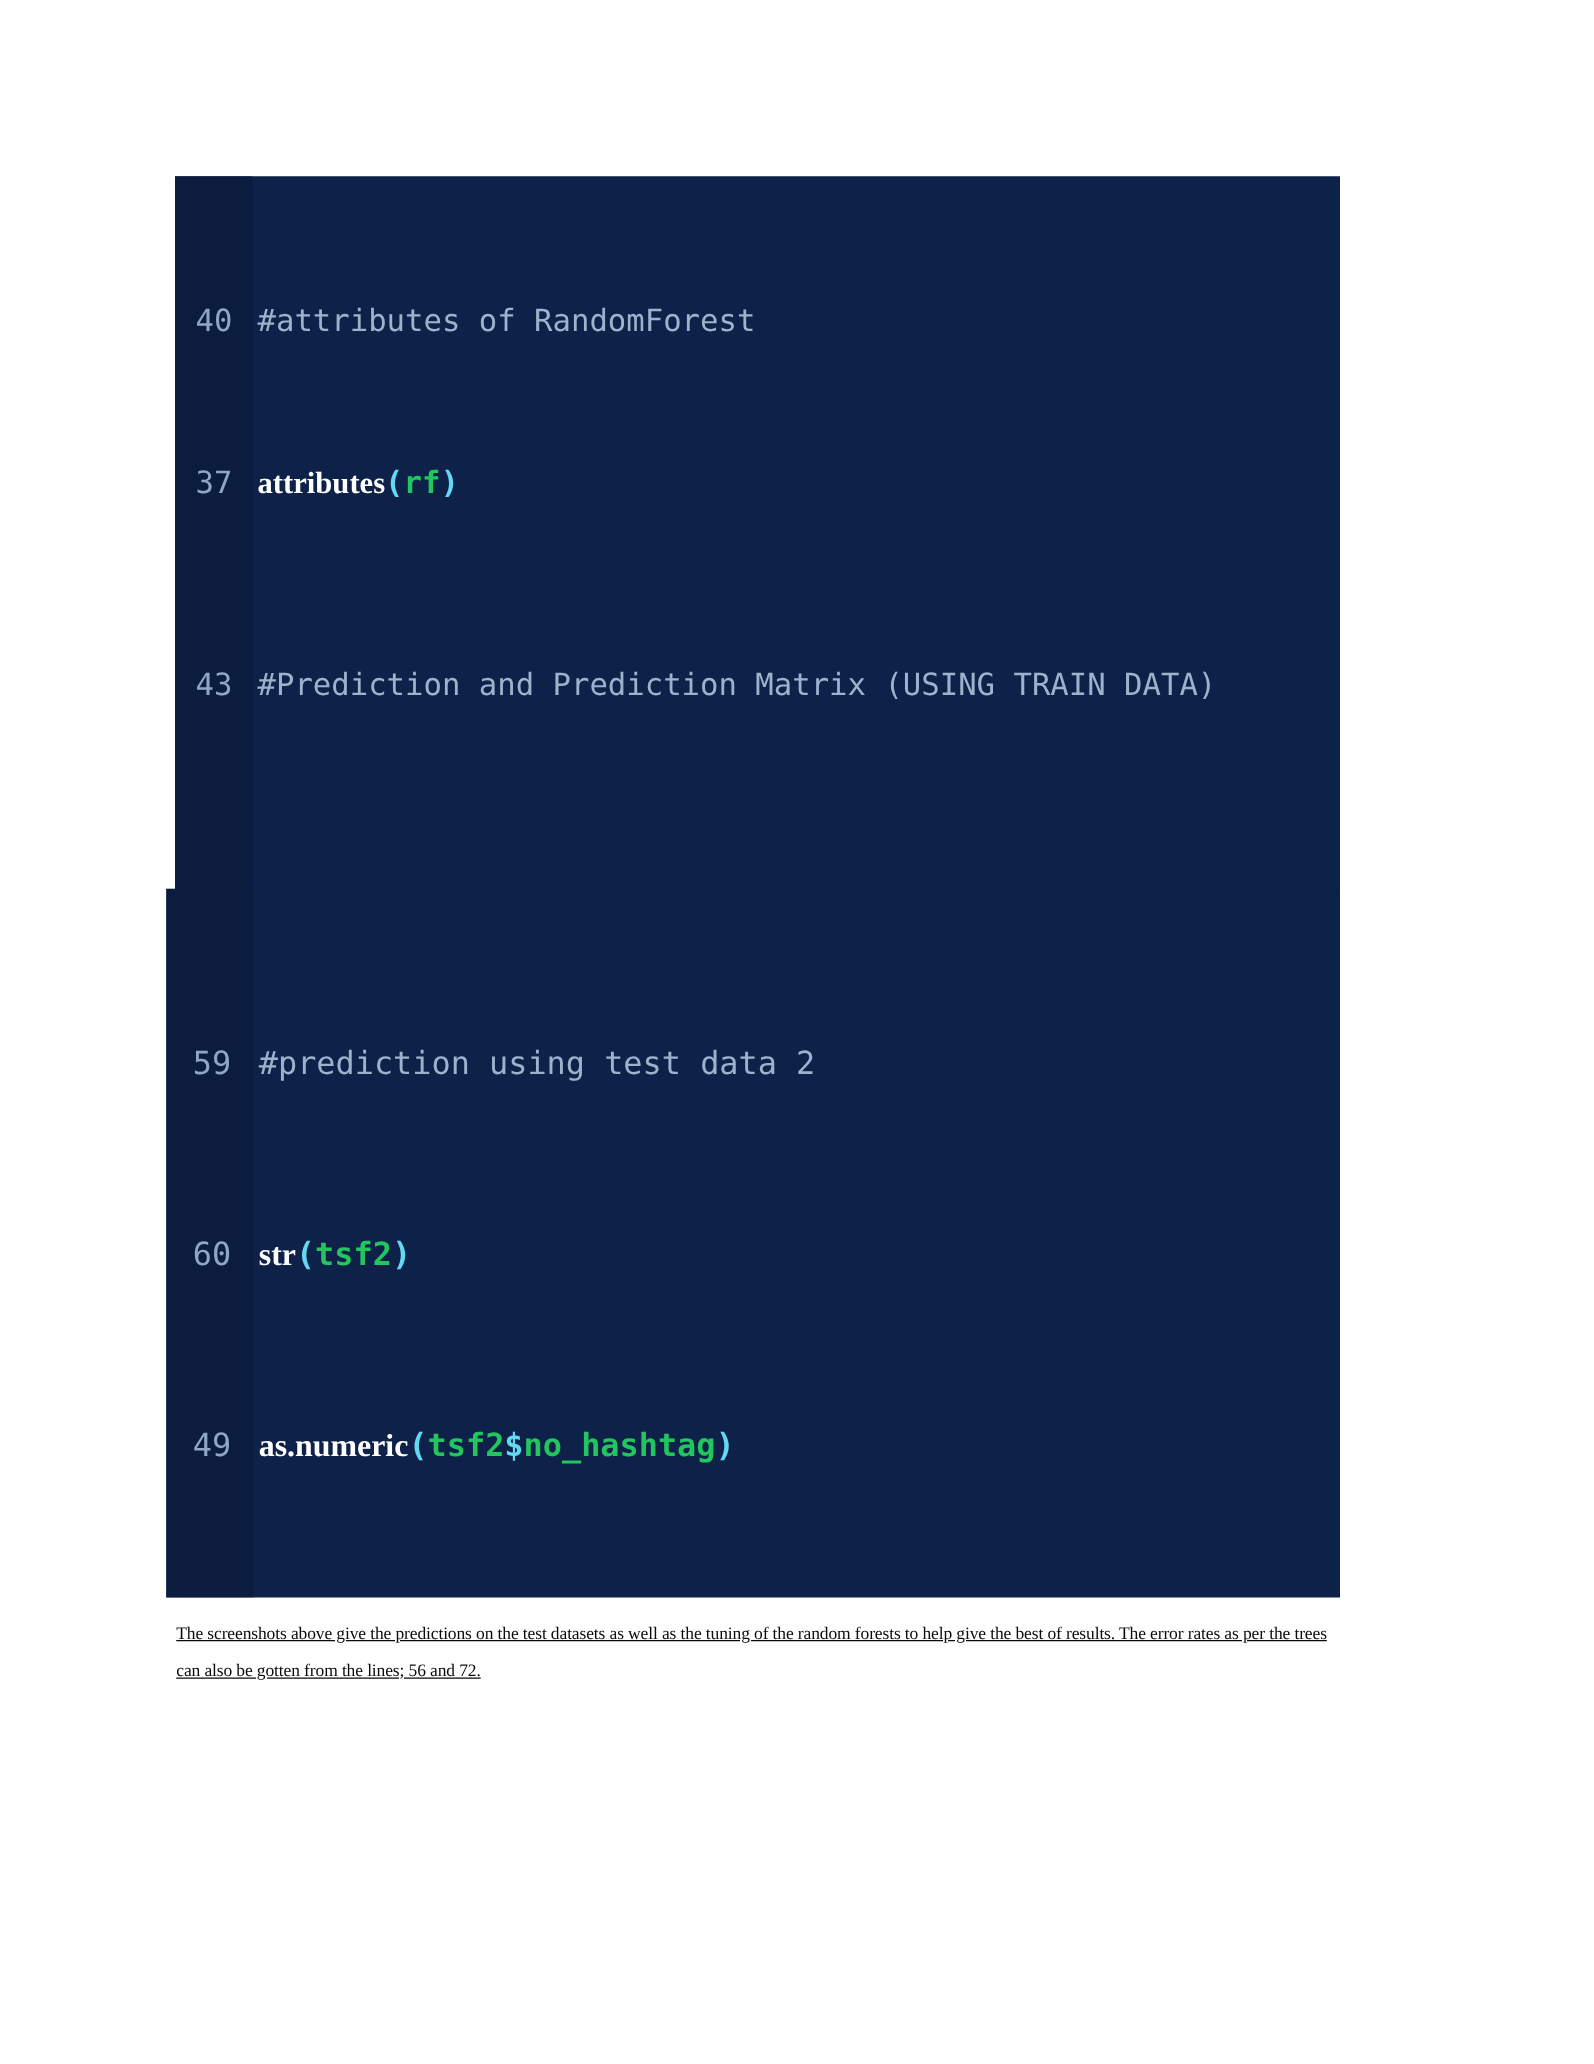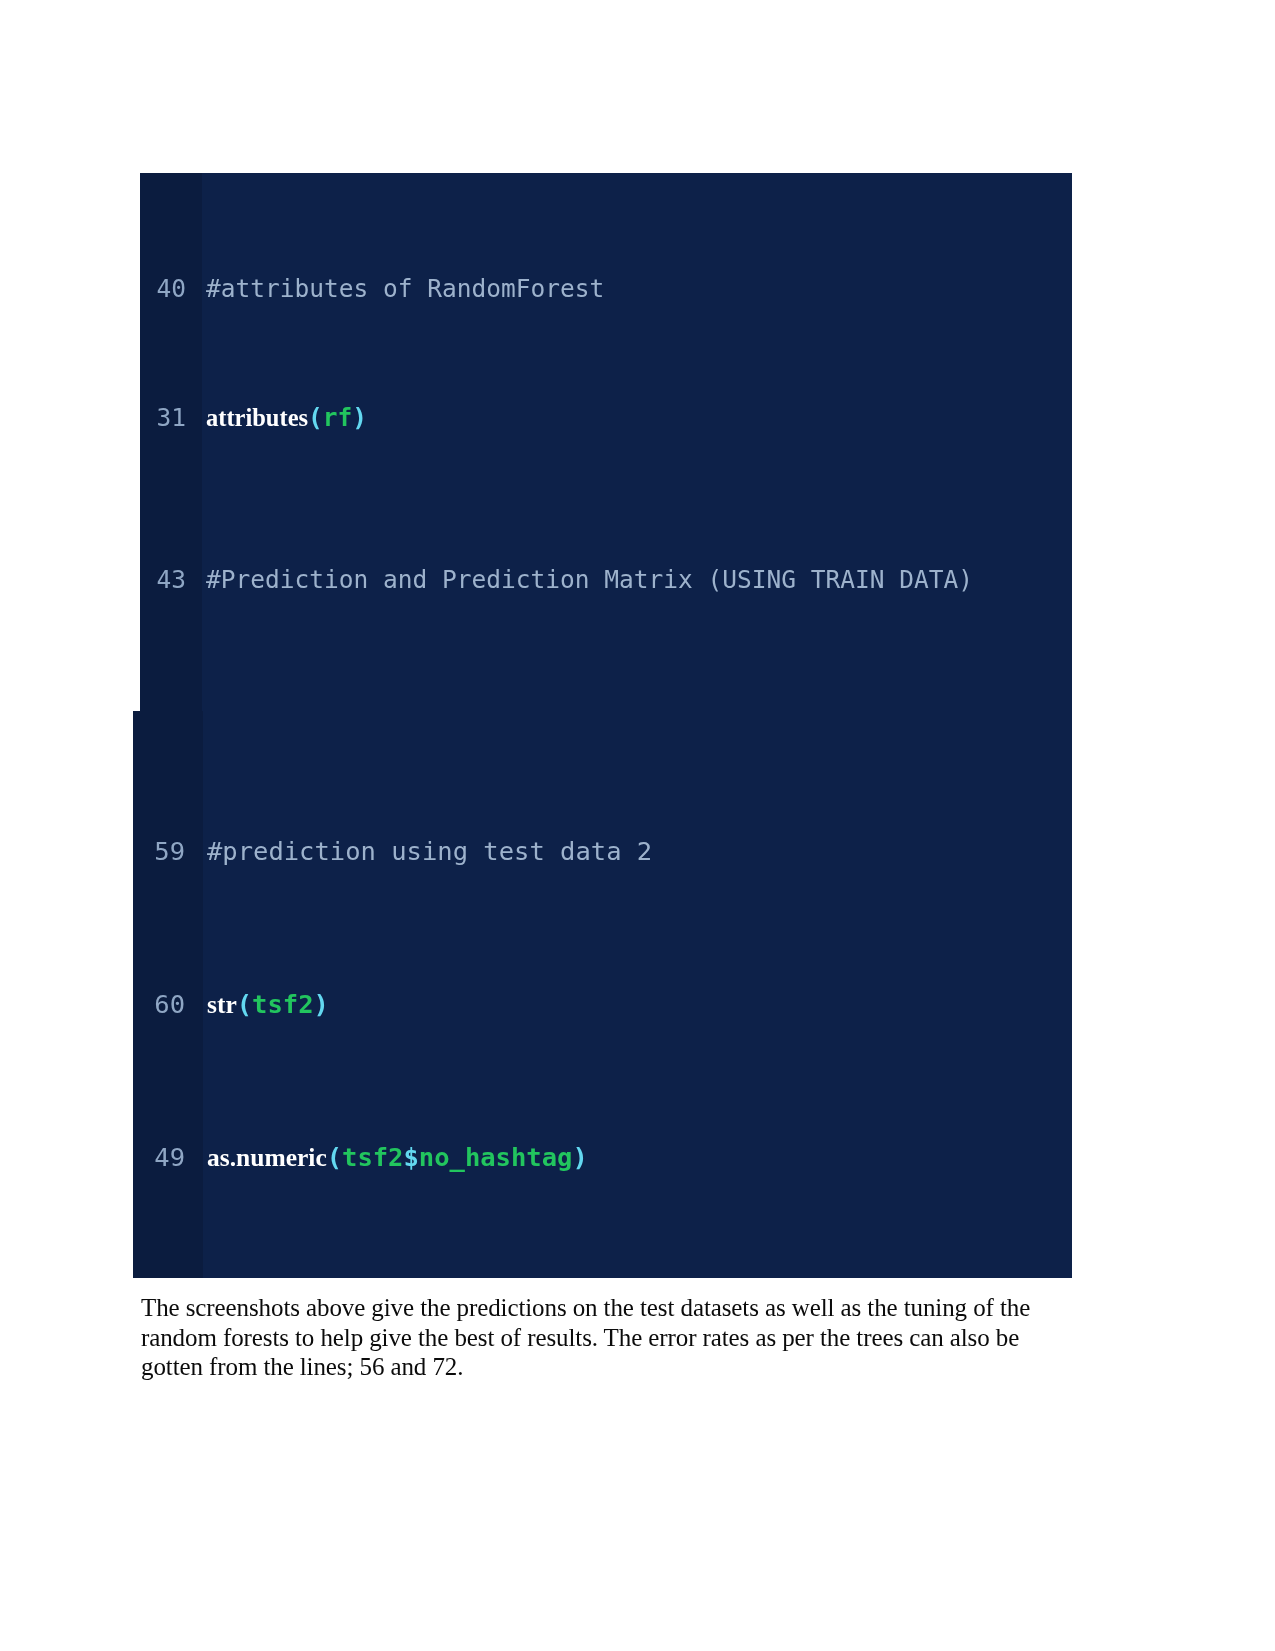--- a/index.html
+++ b/index.html
@@ -29,21 +29,20 @@
     position: absolute;
     background: #0d2149;
     overflow: hidden;
     box-sizing: border-box;
   }
   .code-shot.shot-1 {
     left: 140px;
     top: 141px;
     width: 932px;
     height: 632px;
-    margin-top: 32px;
   }
   .code-shot.shot-2 {
     left: 133px;
     top: 711px;
     width: 939px;
     height: 567px;
   }
 
   .gutter-band {
     position: absolute;
@@ -93,39 +92,40 @@
   .paren{ color: #63d8f0; font-weight: 700; }
   .dollar { color: #63d8f0; font-weight: 700; }
 
   
   .caption {
     position: absolute;
     left: 141px;
     top: 1293px;
     width: 928px;
     font-family: "Liberation Serif", "DejaVu Serif", serif;
-    font-size: 25px;
+    font-size: 14px;
     line-height: 29.5px;
     color: #0b0b0b;
     letter-spacing: -0.1px;
+    text-decoration: underline;
   }
   .caption p { margin: 0; }
 </style>
 </head>
 <body>
 
 <div class="page">
 
   <div class="code-shot shot-1">
     <div class="gutter-band"></div>
     <div class="code-lines">
 
       <span class="cl"><span class="ln">40</span><span class="cmt">#attributes of RandomForest</span></span>
 
-      <span class="cl"><span class="ln">31</span><span><span class="fn">attributes</span><span class="paren">(</span><span class="plain">rf</span><span class="paren">)</span></span></span>
+      <span class="cl"><span class="ln">37</span><span><span class="fn">attributes</span><span class="paren">(</span><span class="plain">rf</span><span class="paren">)</span></span></span>
 
 
       <span class="cl"><span class="ln">43</span><span class="cmt">#Prediction and Prediction Matrix (USING TRAIN DATA)</span></span>
 
       
 
       
 
       
 

